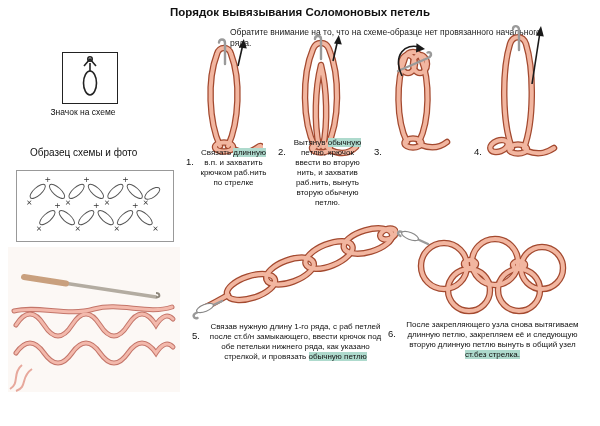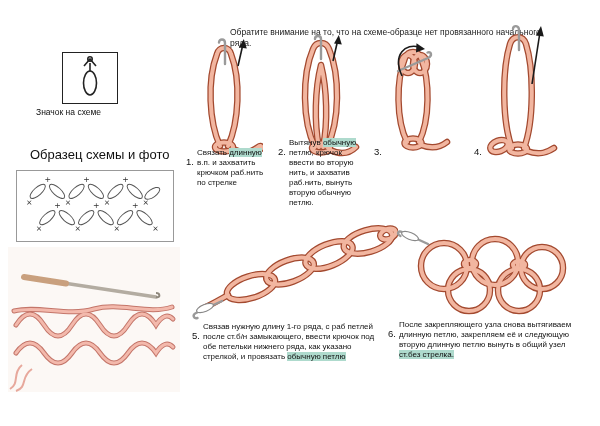--- a/index.html
+++ b/index.html
@@ -12,39 +12,39 @@
     font-size:11.5px; font-weight:bold; margin:0;
   }
   .note {
     position:absolute; left:230px; top:27px; width:332px;
     font-size:8.5px; line-height:1.25; margin:0; color:#1a1a1a;
   }
   .symbol-box {
     position:absolute; left:62px; top:52px; width:54px; height:50px;
     border:1.3px solid #222; background:#fff; display:flex; align-items:center; justify-content:center;
   }
-  .symbol-caption { position:absolute; left:36px; top:107px; width:110px; text-align:left; font-size:8.5px; }
-  .sample-caption { position:absolute; left:30px; top:147px; font-size:13px; }
+  .symbol-caption { position:absolute; left:28px; top:107px; width:110px; text-align:center; font-size:8.5px; }
+  .sample-caption { position:absolute; left:30px; top:147px; font-size:10px; }
   .schema-box {
     position:absolute; left:16px; top:170px; width:156px; height:70px;
     border:1px solid #999; background:#fff;
   }
   .photo { position:absolute; left:8px; top:247px; width:172px; height:145px; }
 
   .draw { position:absolute; }
   .d1 { left:183px; top:36px;  width:80px;  height:122px; }
   .d2 { left:280px; top:33px;  width:80px;  height:126px; }
   .d3 { left:372px; top:40px;  width:80px;  height:112px; }
   .d4 { left:470px; top:22px;  width:95px;  height:138px; }
   .d5 { left:188px; top:215px; width:210px; height:108px; }
   .d6 { left:392px; top:226px; width:185px; height:100px; }
 
   .step { position:absolute; display:flex; gap:3px; font-size:8px; line-height:1.25; }
   .step .num { font-size:9.5px; margin-top:8px; flex:0 0 auto; }
-  .step .txt { display:block; }
+  .step .txt { display:block;text-align:center; }
   .s1 { left:186px; top:148px; width:84px; }
   .s2 { left:278px; top:138px; width:88px; }
   .s3 { left:374px; top:138px; width:90px; }
   .s4 { left:474px; top:138px; width:106px; }
   .s5 { left:192px; top:322px; width:196px; }
   .s6 { left:388px; top:320px; width:198px; }
   .hl { background: var(--highlight, #aedacd); }
 
   
   .ropeO { fill:none; stroke:var(--rope-outline,#a3492f); stroke-width:6.5; stroke-linecap:round; stroke-linejoin:round; }
@@ -59,20 +59,21 @@
   .symGlyph { fill:none; stroke:#222; stroke-width:1.6; }
 
   .pRopeO { fill:none; stroke:#c4766a; stroke-width:5; stroke-linecap:round; }
   .pRopeF { fill:none; stroke:var(--photo-yarn,#f3b9ac); stroke-width:3; stroke-linecap:round; }
 </style>
 </head>
 <body>
 
 <div class="page">
 
+  <h1 class="title">Порядок вывязывания Соломоновых петель</h1>
   <p class="note">Обратите внимание на то, что на схеме-образце нет провязанного начального ряда.</p>
 
   <div class="symbol-box">
     <svg width="40" height="46" viewBox="0 0 40 46">
       <g class="symGlyph">
         <ellipse cx="20" cy="28" rx="6.5" ry="12"></ellipse>
         <path d="M20 16 L20 8"></path>
         <path d="M14 11 L20 4 L26 11"></path>
         <circle cx="20" cy="4" r="2.2"></circle>
       </g>

